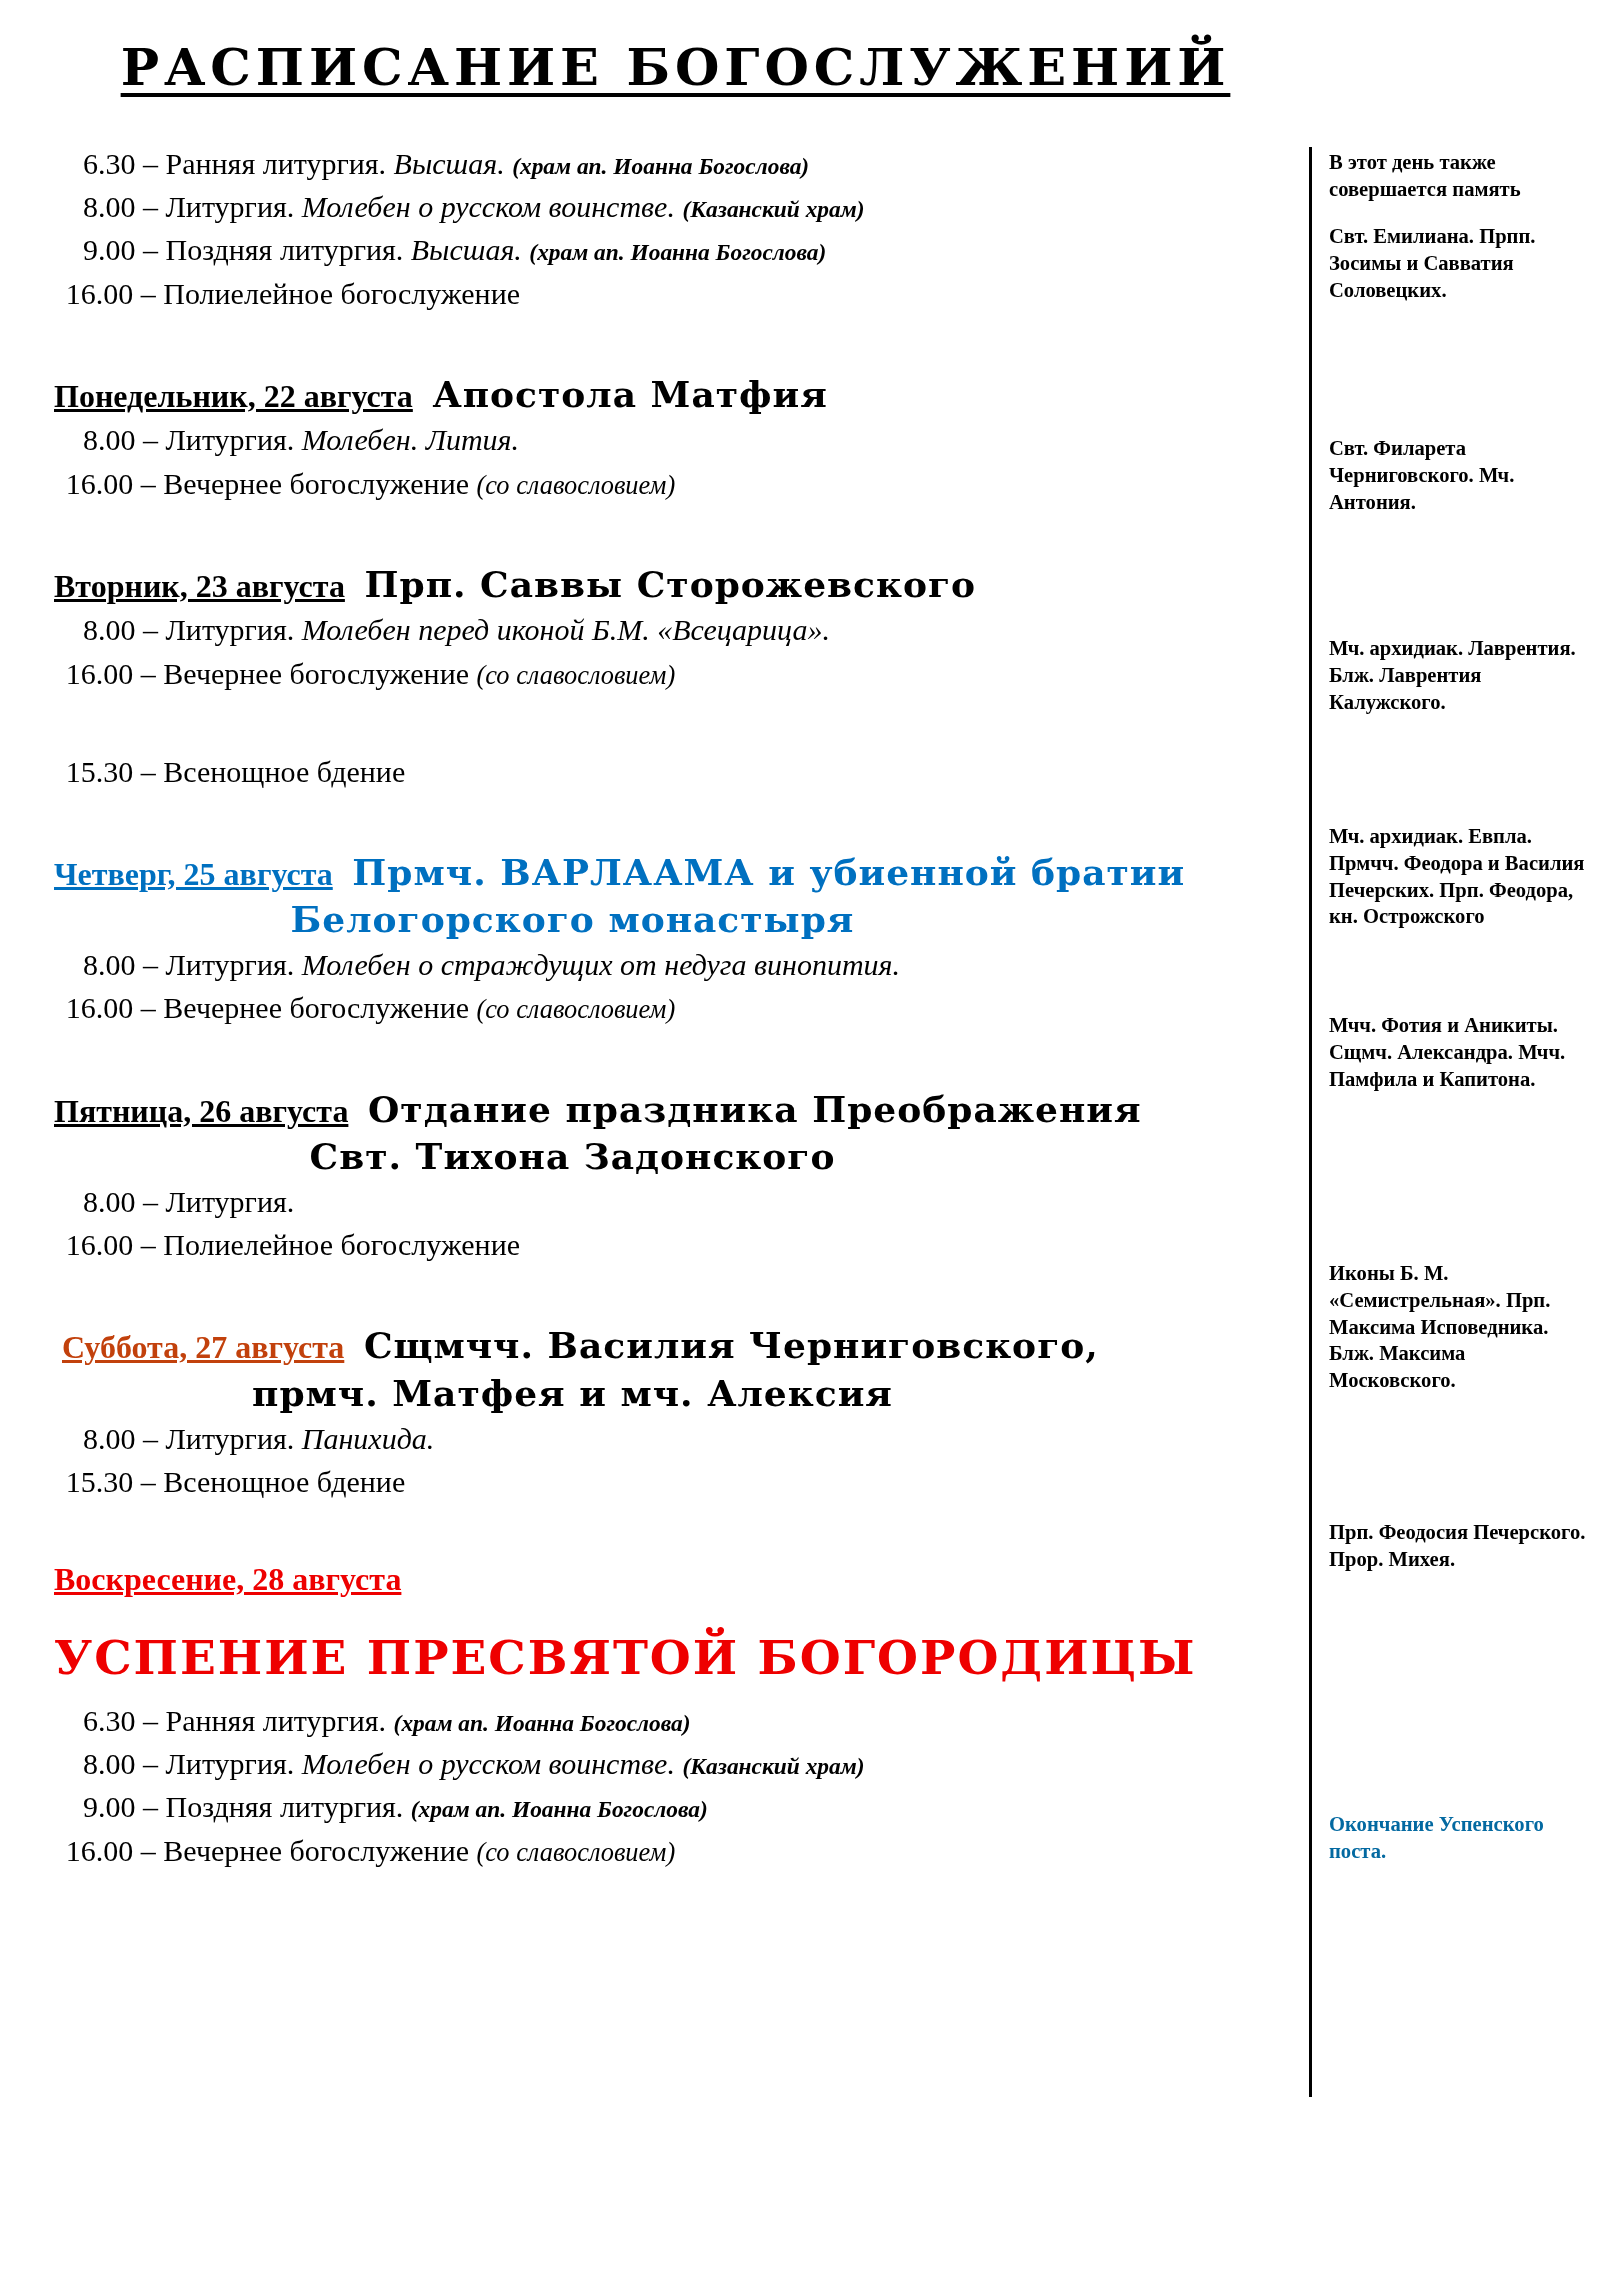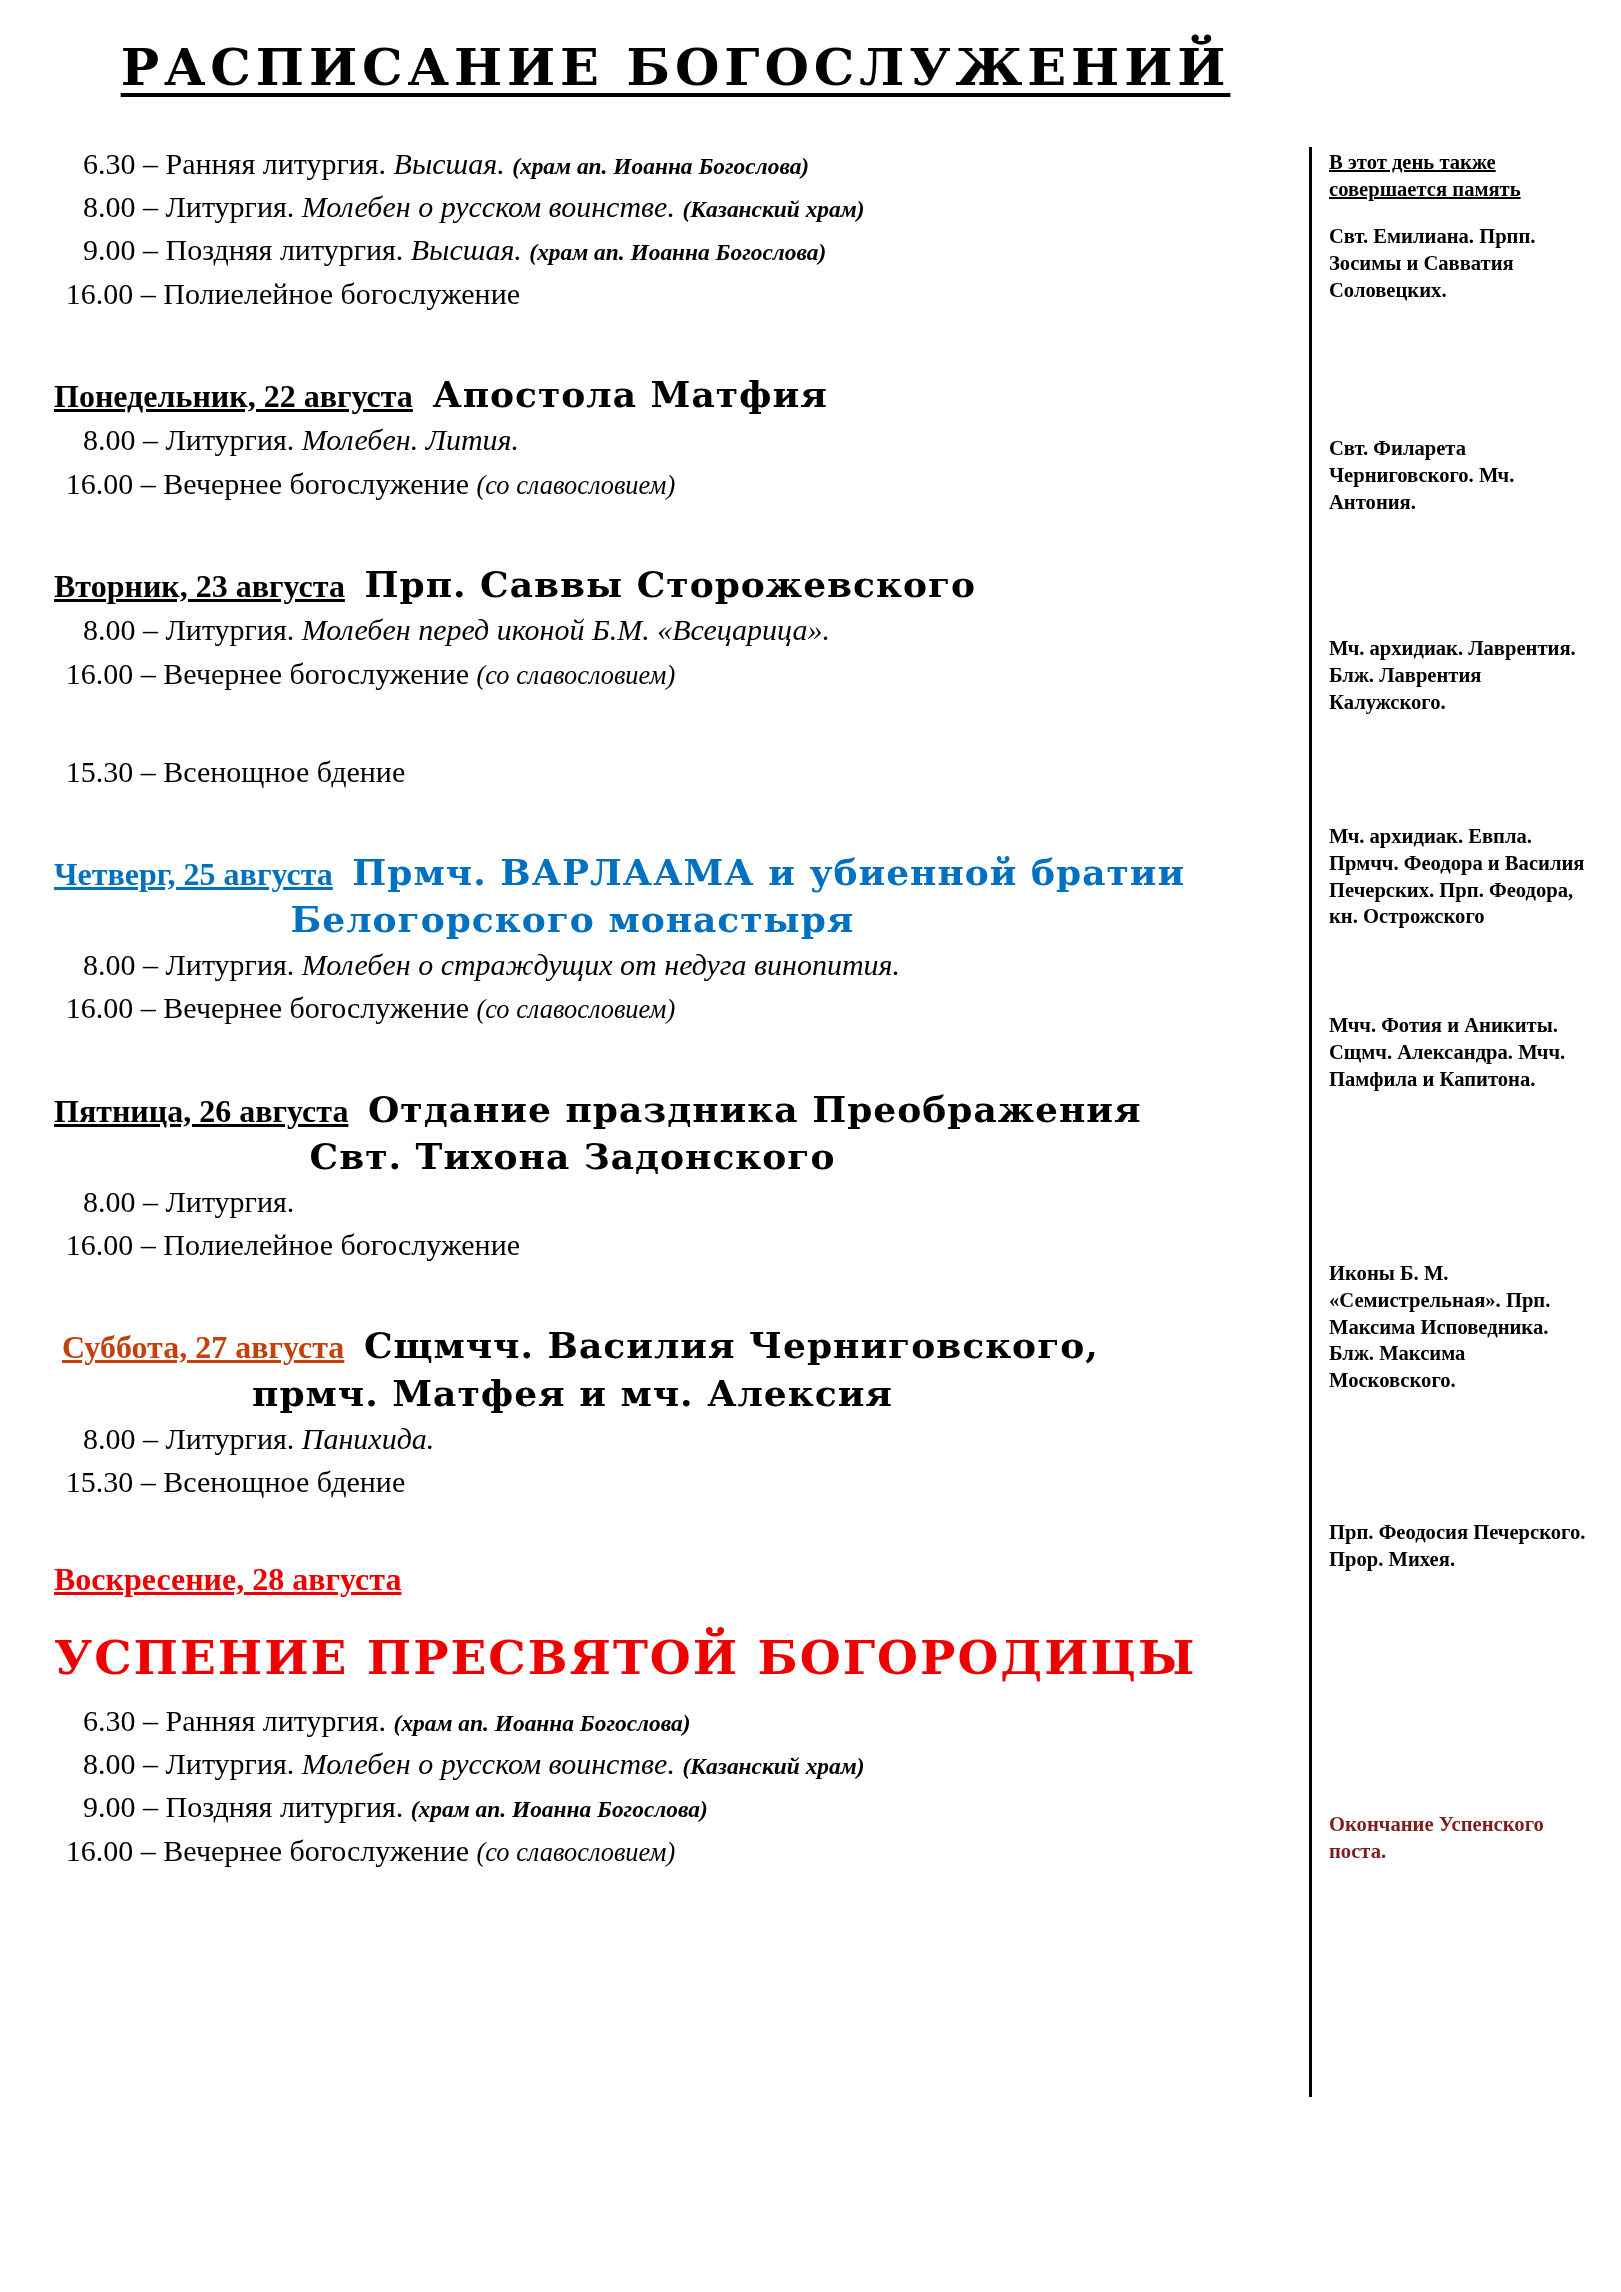--- a/index.html
+++ b/index.html
@@ -86,21 +86,20 @@
   .sidebar {
     position:absolute;
     left:1329px; top:0; bottom:0;
     width:267px;
     font-weight:bold;
     font-size:20.6px;
     line-height:1.3;
   }
   .sidebar-header {
     position:absolute; left:0; top:149px; width:245px;
-    text-decoration:underline;
     text-decoration-thickness:2px;
   }
   .side-note { position:absolute; left:0; width:257px; }
 </style>
 </head>
 <body>
 
 <div class="page">
 
   <main class="main">
@@ -159,18 +158,18 @@
   <aside class="sidebar">
     <div class="sidebar-header">В этот день также совершается память</div>
     <div>
         <div class="side-note" style="top: 223px; color: rgb(0, 0, 0);">Свт. Емилиана. Прпп. Зосимы и Савватия Соловецких.</div>
         <div class="side-note" style="top: 435px; color: rgb(0, 0, 0);">Свт. Филарета Черниговского. Мч. Антония.</div>
         <div class="side-note" style="top: 635px; color: rgb(0, 0, 0);">Мч. архидиак. Лаврентия. Блж. Лаврентия Калужского.</div>
         <div class="side-note" style="top: 823px; color: rgb(0, 0, 0);">Мч. архидиак. Евпла. Прмчч. Феодора и Василия Печерских. Прп. Феодора, кн. Острожского</div>
         <div class="side-note" style="top: 1012px; color: rgb(0, 0, 0);">Мчч. Фотия и Аникиты. Сщмч. Александра. Мчч. Памфила и Капитона.</div>
         <div class="side-note" style="top: 1260px; color: rgb(0, 0, 0);">Иконы Б. М. «Семистрельная». Прп. Максима Исповедника. Блж. Максима Московского.</div>
         <div class="side-note" style="top: 1519px; color: rgb(0, 0, 0);">Прп. Феодосия Печерского. Прор. Михея.</div>
-        <div class="side-note" style="top: 1811px; color: #7f1d1d;">Окончание Успенского поста.</div>
+        <div class="side-note" style="top: 1811px; color: #0369a1;">Окончание Успенского поста.</div>
       </div>
   </aside>
 
 </div>
 
 
 </body></html>

